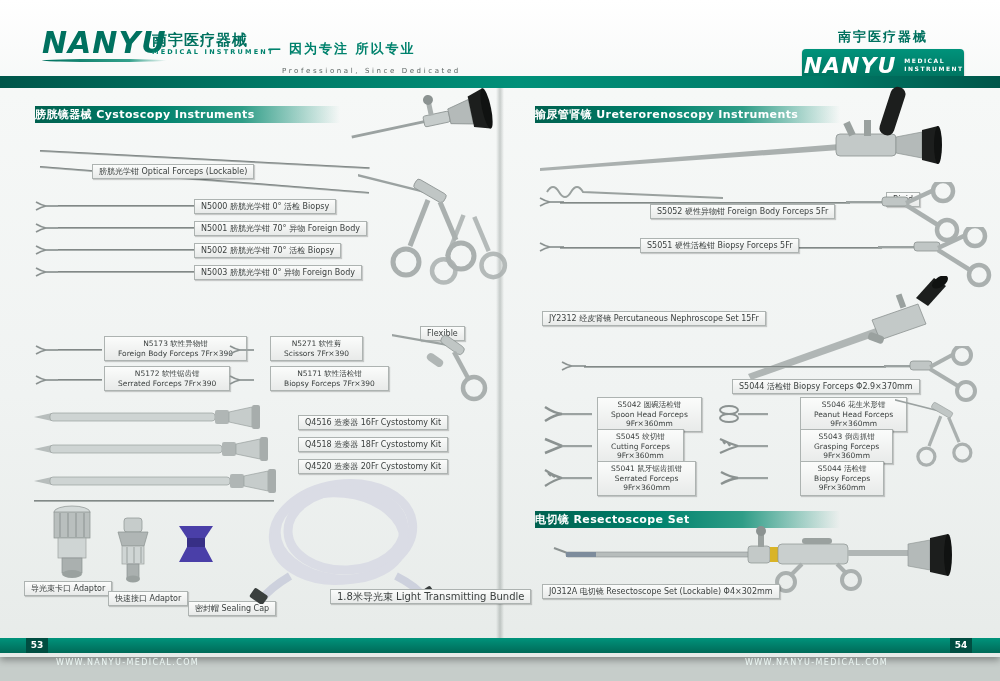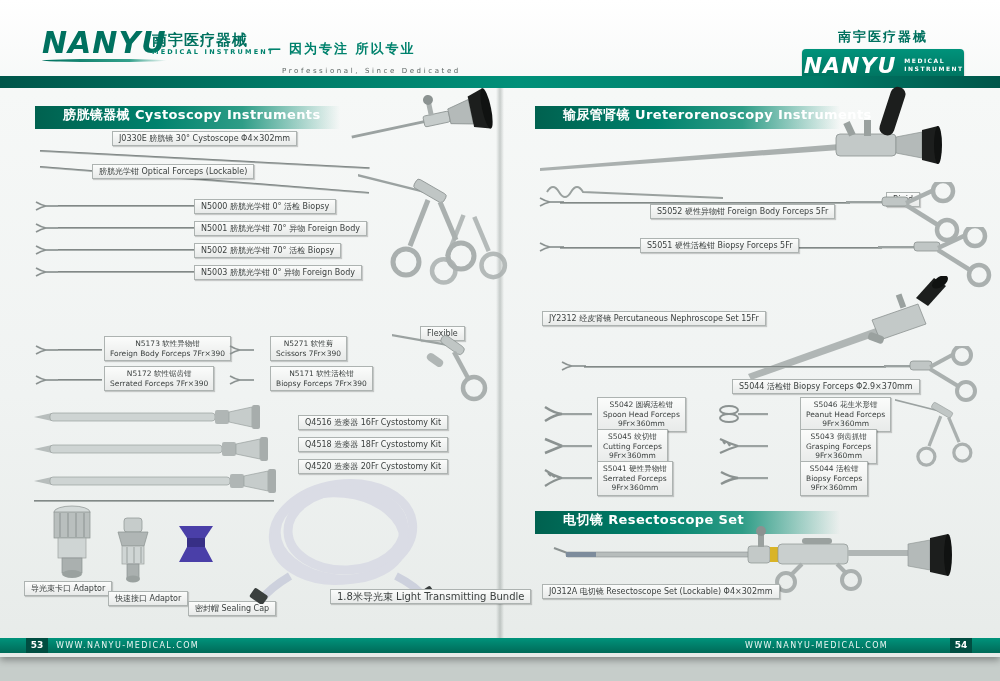--- a/index.html
+++ b/index.html
@@ -6,47 +6,47 @@
   html,body{width:1000px;height:681px}
   body{background:#c6cdca;font-family:"DejaVu Sans","Liberation Sans",sans-serif;position:relative;overflow:hidden}
   .abs{position:absolute}
   .spread{position:absolute;left:0;top:0;width:1000px;height:657px;
     background:linear-gradient(#ffffff 0%,#f6f8f7 14%,#f0f3f2 60%,#e7ebe9 100%);
     box-shadow:0 3px 7px rgba(0,0,0,.35)}
   .teal-band{left:0;top:76px;width:1000px;height:12px;
     background:linear-gradient(90deg,#00564a,#007a67 28%,#009079 52%,#007a67 82%,#00564a)}
   .spine{left:496px;top:88px;width:8px;height:550px;
     background:linear-gradient(90deg,rgba(0,0,0,0),rgba(80,92,88,.28) 50%,rgba(0,0,0,0))}
-  .sec-hdr{height:23px;color:#fff;font-weight:bold;font-size:13px;line-height:17px;
-    padding-left:28px;letter-spacing:.4px;white-space:nowrap;
+  .sec-hdr{height:17px;color:#fff;font-weight:bold;font-size:11px;line-height:17px;
+    padding-left:0;letter-spacing:.4px;white-space:nowrap;
     background:linear-gradient(90deg,#00614f,#00826d 40%,#2f9d87 68%,rgba(150,200,190,0) 100%)}
   .lbl{display:inline-block;background:linear-gradient(#fbfcfb,#e8eae9);border:1px solid #adb3b1;
     color:#3a3f3e;font-size:8px;line-height:11px;padding:1px 6px;text-align:center;
     white-space:nowrap;box-shadow:1px 1px 1px rgba(0,0,0,.18)}
-  .lbl.ml{line-height:9.5px;padding:2px 5px;font-size:7.5px}
+  .lbl.ml{line-height:9.5px;padding:2px 13px;font-size:7.5px}
   .lbl .bl{display:block}
   .shaft{height:2px;background:linear-gradient(#6f7675,#b9bfbd);transform-origin:left center}
   .logo-nanyu{font-style:italic;font-weight:bold;color:#00715f;font-size:30px;letter-spacing:1px;line-height:30px}
   .logo-nanyu::after{content:"";display:block;height:3px;margin-top:1px;border-radius:50%;
     background:linear-gradient(90deg,#00715f,#35a18c 70%,rgba(255,255,255,0))}
   .logo-cn{font-weight:bold;color:#00715f;font-size:15px;line-height:16px;letter-spacing:1px}
   .logo-sub{color:#00826d;font-size:6.5px;letter-spacing:2.2px;font-weight:bold}
   .tagline-cn{color:#00826d;font-weight:bold;font-size:13px;letter-spacing:2px;white-space:nowrap}
   .tagline-cn .dash{color:#00826d;font-weight:bold;margin-right:6px}
   .tagline-en{color:#5c6563;font-size:7px;letter-spacing:2.6px;margin-top:2px;
     border-bottom:1px solid #35a18c;display:inline-block;padding:0 2px 2px 14px;white-space:nowrap}
   .right-cn{color:#00715f;font-weight:bold;font-size:13px;letter-spacing:2px;text-align:center}
   .right-box{background:linear-gradient(#00937b,#00705d);border-radius:4px;color:#fff;
     display:flex;align-items:center;justify-content:center;gap:8px;box-shadow:0 1px 2px rgba(0,0,0,.3)}
   .right-box .nb{font-style:italic;font-weight:bold;font-size:22px;letter-spacing:1px}
   .right-box .ns{font-size:6px;letter-spacing:1.5px;width:58px;line-height:8px;font-weight:bold}
   .footer-bar{top:638px;height:15px;background:linear-gradient(#00937b,#006a58)}
   .pageno{position:absolute;top:0;width:22px;height:15px;background:#004d41;color:#fff;
     font-size:9px;line-height:15px;text-align:center;font-weight:bold}
-  .site{position:absolute;top:0;font-size:8px;letter-spacing:1.4px;line-height:15px;color:#ecf7f4}
+  .site{position:absolute;top:17px;font-size:8px;letter-spacing:1.4px;line-height:15px;color:#ecf7f4}
   svg{display:block}
 </style>
 </head>
 <body>
 
 <div class="spread">
 
   <div class="abs" style="left:42px;top:28px">
     <span class="logo-nanyu">NANYU</span>
   </div>
@@ -77,21 +77,20 @@
       <rect x="0" y="28" width="78" height="3" fill="#9ba2a1"></rect>
       <rect x="74" y="24" width="26" height="11" rx="2" fill="#c6cccb" stroke="#8b9291" stroke-width="0.8"></rect>
       <rect x="80" y="12" width="5" height="13" fill="#aab0af"></rect>
       <circle cx="82.5" cy="9" r="5" fill="#8b9291"></circle>
       <polygon points="100,22 122,17 122,42 100,37" fill="#b4bab9" stroke="#8b9291" stroke-width="0.8"></polygon>
       <polygon points="122,14 138,9 138,50 122,45" fill="#1c1e1d"></polygon>
       <ellipse cx="138" cy="29.5" rx="4.5" ry="20.5" fill="#101211"></ellipse>
     </svg>
   </div>
 
-  <div class="abs lbl" style="left:112px;top:131px">J0330E 膀胱镜 30°  Cystoscope  Φ4×302mm</div>
 
   <div class="abs shaft" style="left:40px;top:150px;width:330px;transform:rotate(3deg)"></div>
   <div class="abs shaft" style="left:40px;top:166px;width:330px;transform:rotate(4.5deg)"></div>
   <div class="abs lbl" style="left:92px;top:164px">膀胱光学钳 Optical Forceps (Lockable)</div>
   <div class="abs" style="left:358px;top:168px">
     <svg width="130" height="125" viewBox="0 0 130 125">
       <rect x="0" y="6" width="70" height="2.4" fill="#9ba2a1" transform="rotate(14 0 6)"></rect>
       <rect x="55" y="18" width="34" height="10" rx="3" fill="#c0c6c5" stroke="#8b9291" stroke-width="0.8" transform="rotate(30 72 23)"></rect>
       <path d="M70 32 L52 78" stroke="#aab0af" stroke-width="5" fill="none"></path>
       <path d="M82 34 L98 72" stroke="#aab0af" stroke-width="5" fill="none"></path>
@@ -404,21 +403,21 @@
     <span class="bl">Cutting Forceps</span>
     <span class="bl">9Fr×360mm</span>
   </div>
   <div class="abs" style="left:540px;top:467px">
     <svg width="52" height="22" viewBox="0 0 52 22">
         <rect x="22" y="10" width="30" height="2.2" fill="#9ba2a1"></rect>
         <path d="M22 11 Q14 9 5 3 M22 11 Q14 13 5 19 M8 6 l3 3 M12 8 l3 2" stroke="#8b9291" stroke-width="2.2" fill="none"></path>
       </svg>
   </div>
   <div class="abs lbl ml" style="left:597px;top:461px">
-    <span class="bl">S5041 硬性异物钳</span>
+    <span class="bl">S5041 鼠牙锯齿抓钳</span>
     <span class="bl">Serrated Forceps</span>
     <span class="bl">9Fr×360mm</span>
   </div>
 
   <div class="abs" style="left:716px;top:403px">
     <svg width="52" height="22" viewBox="0 0 52 22">
         <rect x="22" y="10" width="30" height="2.2" fill="#9ba2a1"></rect>
         <ellipse cx="13" cy="7" rx="9" ry="4" fill="none" stroke="#8b9291" stroke-width="2"></ellipse>
         <ellipse cx="13" cy="15" rx="9" ry="4" fill="none" stroke="#8b9291" stroke-width="2"></ellipse>
       </svg>

